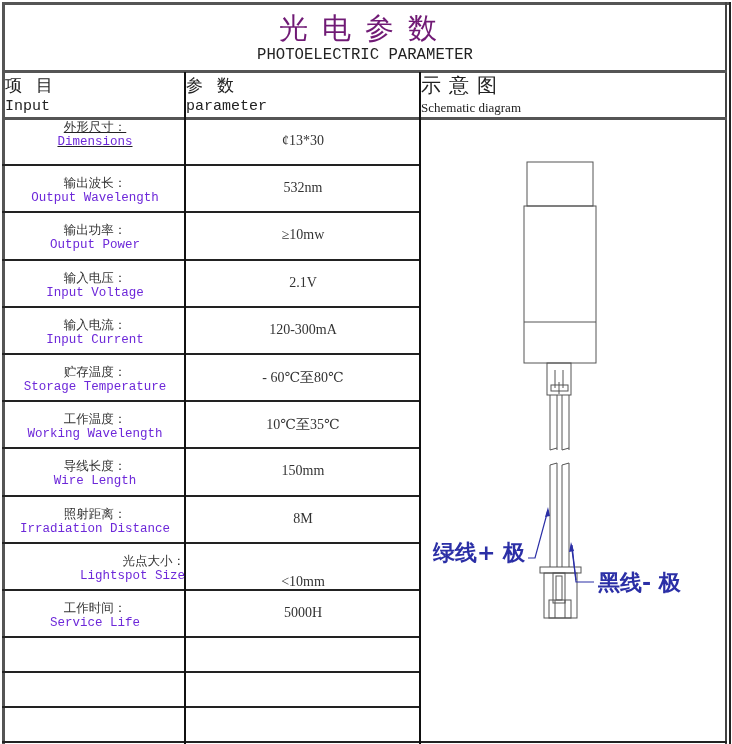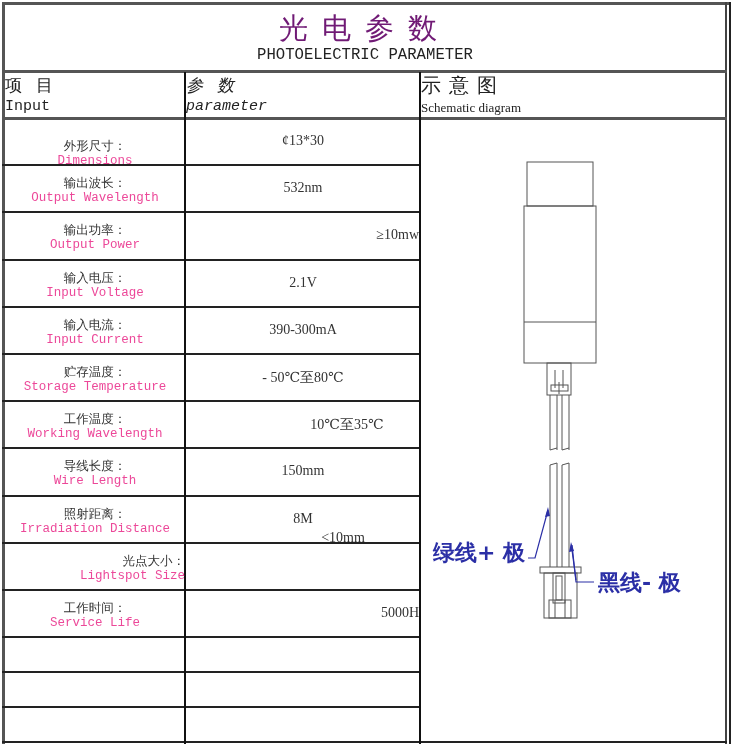--- a/index.html
+++ b/index.html
@@ -21,21 +21,21 @@
       font-family: "Liberation Mono", "DejaVu Sans Mono", monospace; color: #222; transform: scaleX(0.92); }
 
     .hdr { position: absolute; top: 72px; height: 46px; text-align: left; }
     .hdr .cn { display: block; font-family: "DejaVu Sans", sans-serif; font-size: 17px; letter-spacing: 14px; margin-top: 2px; color: #222; }
     .hdr .en { display: block; font-family: "Liberation Mono", "DejaVu Sans Mono", monospace; font-size: 15px; color: #222; margin-top: 1px; }
     .hdr.schem .cn { font-size: 20px; letter-spacing: 8px; margin-top: 0; }
     .hdr.schem .en { font-size: 13px; font-family: "Liberation Serif", serif; }
 
     .cell-item { position: absolute; left: 5px; width: 180px; text-align: center; }
     .cell-item .cn { display: block; font-family: "DejaVu Sans", sans-serif; font-size: 12.5px; color: #333; margin-top: 9px; line-height: 16px; }
-    .cell-item .en { display: block; font-family: "Liberation Mono", "DejaVu Sans Mono", monospace; font-size: 12.5px; color: #ec4899; line-height: 15px; }
+    .cell-item .en { display: block; font-family: "Liberation Mono", "DejaVu Sans Mono", monospace; font-size: 12.5px; color: #6d28d9; line-height: 15px; }
     .cell-val { position: absolute; left: 187px; width: 232px; text-align: center; font-family: "Liberation Serif", "DejaVu Serif", serif; font-size: 14px; color: #333; }
 
     .diagram { position: absolute; left: 421px; top: 120px; width: 304px; height: 622px; }
     .label-blue { position: absolute; font-family: "DejaVu Sans", sans-serif; font-weight: bold; color: #2b2fa6; font-size: 22px; white-space: nowrap; }
   </style>
 </head>
 <body>
 
 <div class="sheet">
 
@@ -66,94 +66,94 @@
   <div class="hline" style="left:2px; top:706px; width:419px;"></div>
   <div class="hline" style="left:2px; top:741px; width:725px;"></div>
 
   <div class="vline" style="left:184px; top:72px; height:672px;"></div>
   <div class="vline" style="left:419px; top:72px; height:672px;"></div>
 
   <div class="hdr" style="left:5px; width:179px;">
     <span class="cn">项目</span>
     <span class="en">Input</span>
   </div>
-  <div class="hdr" style="left:186px; width:233px;font-style:italic;">
+  <div class="hdr" style="left:186px; width:233px;">
     <span class="cn">参数</span>
     <span class="en">parameter</span>
   </div>
   <div class="hdr schem" style="left:421px; width:304px;">
     <span class="cn">示意图</span>
     <span class="en">Schematic diagram</span>
   </div>
 
-  <div class="cell-item" style="top:129px; height:45px;">
+  <div class="cell-item" style="top:110px; height:45px;text-decoration:underline;">
     <span class="cn">外形尺寸：</span>
     <span class="en">Dimensions</span>
   </div>
   <div class="cell-val" style="top:133px;">¢13*30</div>
 
   <div class="cell-item" style="top:166px; height:45px;border-radius:22px;">
     <span class="cn">输出波长：</span>
     <span class="en">Output Wavelength</span>
   </div>
   <div class="cell-val" style="top:180px;">532nm</div>
 
   <div class="cell-item" style="top:213px; height:45px;">
     <span class="cn">输出功率：</span>
     <span class="en">Output Power</span>
   </div>
-  <div class="cell-val" style="top:227px;text-align:right;">≥10mw</div>
+  <div class="cell-val" style="top:227px;">≥10mw</div>
 
   <div class="cell-item" style="top:261px; height:45px;">
     <span class="cn">输入电压：</span>
     <span class="en">Input Voltage</span>
   </div>
   <div class="cell-val" style="top:275px;">2.1V</div>
 
   <div class="cell-item" style="top:308px; height:45px;border-radius:17px;">
     <span class="cn">输入电流：</span>
     <span class="en">Input Current</span>
   </div>
-  <div class="cell-val" style="top:322px;">390-300mA</div>
+  <div class="cell-val" style="top:322px;">120-300mA</div>
 
   <div class="cell-item" style="top:355px; height:45px;">
     <span class="cn">贮存温度：</span>
     <span class="en">Storage Temperature</span>
   </div>
-  <div class="cell-val" style="top:369px;">- 50℃至80℃</div>
+  <div class="cell-val" style="top:369px;">- 60℃至80℃</div>
 
   <div class="cell-item" style="top:402px; height:45px;">
     <span class="cn">工作温度：</span>
     <span class="en">Working Wavelength</span>
   </div>
-  <div class="cell-val" style="top:416px;margin-left:44px;">10℃至35℃</div>
+  <div class="cell-val" style="top:416px;">10℃至35℃</div>
 
   <div class="cell-item" style="top:449px; height:45px;">
     <span class="cn">导线长度：</span>
     <span class="en">Wire Length</span>
   </div>
   <div class="cell-val" style="top:463px;">150mm</div>
 
   <div class="cell-item" style="top:497px; height:45px;">
     <span class="cn">照射距离：</span>
     <span class="en">Irradiation Distance</span>
   </div>
   <div class="cell-val" style="top:511px;">8M</div>
 
   <div class="cell-item" style="top:544px; height:45px;text-align:right;">
     <span class="cn">光点大小：</span>
     <span class="en">Lightspot Size</span>
   </div>
-  <div class="cell-val" style="top:530px;padding-left:40px;">&lt;10mm</div>
+  <div class="cell-val" style="top:574px;">&lt;10mm</div>
 
   <div class="cell-item" style="top:591px; height:45px;">
     <span class="cn">工作时间：</span>
     <span class="en">Service Life</span>
   </div>
-  <div class="cell-val" style="top:605px;text-align:right;">5000H</div>
+  <div class="cell-val" style="top:605px;">5000H</div>
 
   <div class="cell-item" style="top:638px; height:33px;"></div>
   <div class="cell-val" style="top:648px;"></div>
   <div class="cell-item" style="top:673px; height:33px;"></div>
   <div class="cell-val" style="top:683px;"></div>
   <div class="cell-item" style="top:708px; height:33px;"></div>
   <div class="cell-val" style="top:718px;"></div>
 
   <div class="diagram">
     <svg width="304" height="622" viewBox="0 0 304 622">

